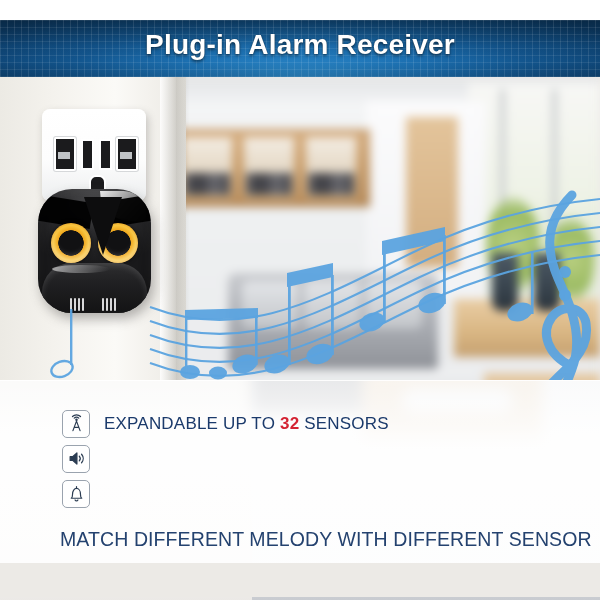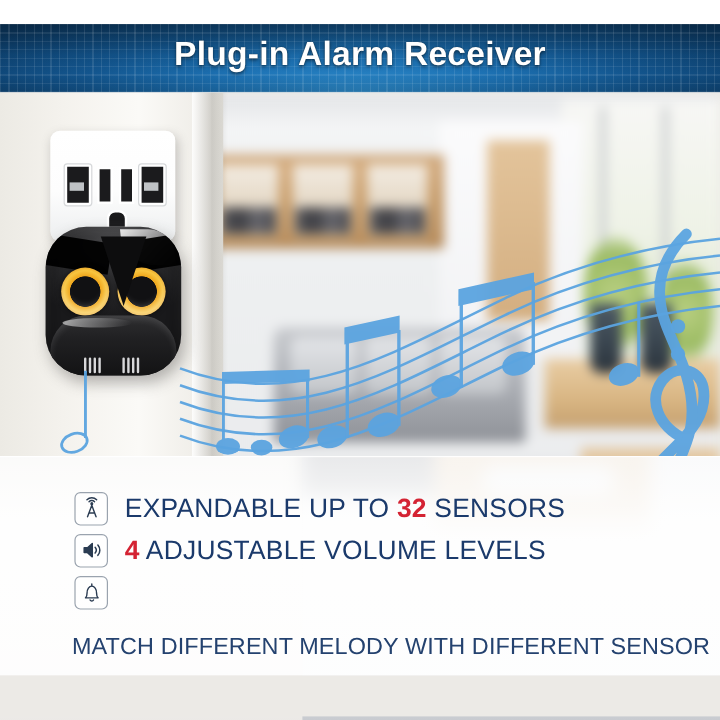--- a/index.html
+++ b/index.html
@@ -308,21 +308,21 @@
   .ficon {
     width: 26px; height: 26px;
     border: 1px solid #9aa3ae;
     border-radius: 5px;
     background: rgba(255,255,255,0.55);
     display: flex; align-items: center; justify-content: center;
     margin-right: 14px;
     flex: 0 0 auto;
   }
   .flabel {
-    font-size: 22px;
+    font-size: 17px;
     color: #1b3a6b;
     letter-spacing: 0.2px;
     white-space: nowrap;
   }
   .flabel b { color: #d42333; font-weight: bold; }
 
   .tagline {
     position: absolute;
     left: 60px; top: 148px;
     font-size: 19.5px;
@@ -509,23 +509,20 @@
       </div>
 
       <div class="frow">
         <span class="ficon">
           <svg width="19" height="19" viewBox="0 0 24 24" fill="none" stroke="#2b3c52" stroke-width="1.6" stroke-linejoin="round" stroke-linecap="round">
             <path d="M4 9.5 H7.5 L12.5 5 V19 L7.5 14.5 H4 Z" fill="#2b3c52"></path>
             <path d="M15.5 9 A4.6 4.6 0 0 1 15.5 15"></path>
             <path d="M18.4 6.6 A8.2 8.2 0 0 1 18.4 17.4"></path>
           </svg>
         </span>
-        <span class="flabel">
-          <span></span><b>4</b><span> ADJUSTABLE VOLUME LEVELS</span>
-        </span>
       </div>
 
       <div class="frow">
         <span class="ficon">
           <svg width="19" height="19" viewBox="0 0 24 24" fill="none" stroke="#2b3c52" stroke-width="1.5" stroke-linejoin="round" stroke-linecap="round">
             <path d="M12 3.4 V5"></path>
             <path d="M5.4 18 C5.4 18 7 16.6 7 12.8 C7 8.6 9.2 5.6 12 5.6 C14.8 5.6 17 8.6 17 12.8 C17 16.6 18.6 18 18.6 18 Z"></path>
             <path d="M10.2 20.2 A2 2 0 0 0 13.8 20.2"></path>
           </svg>
         </span>

